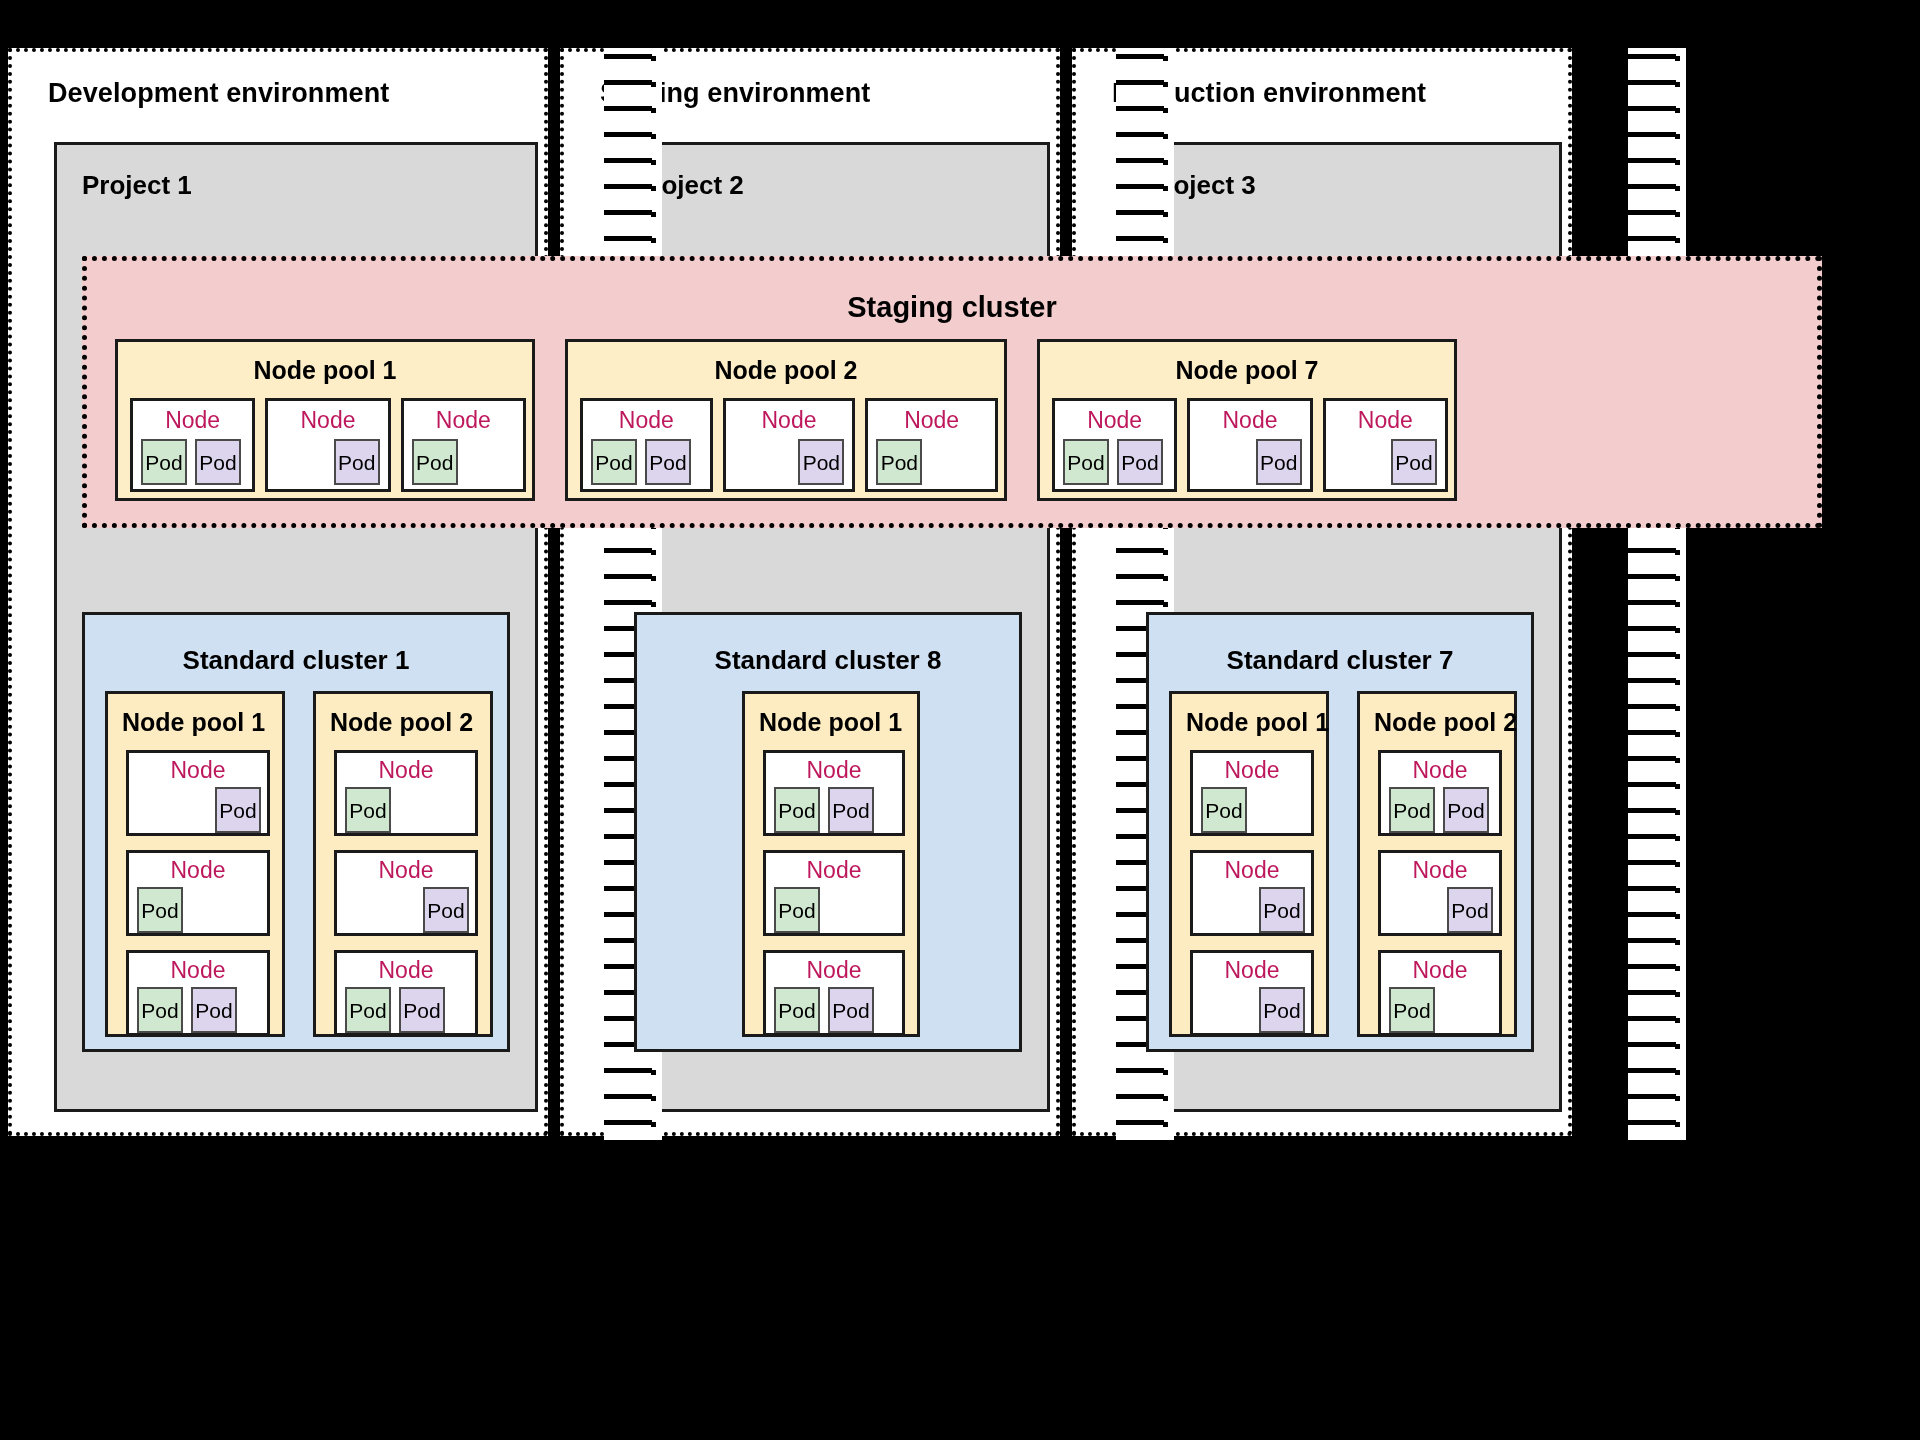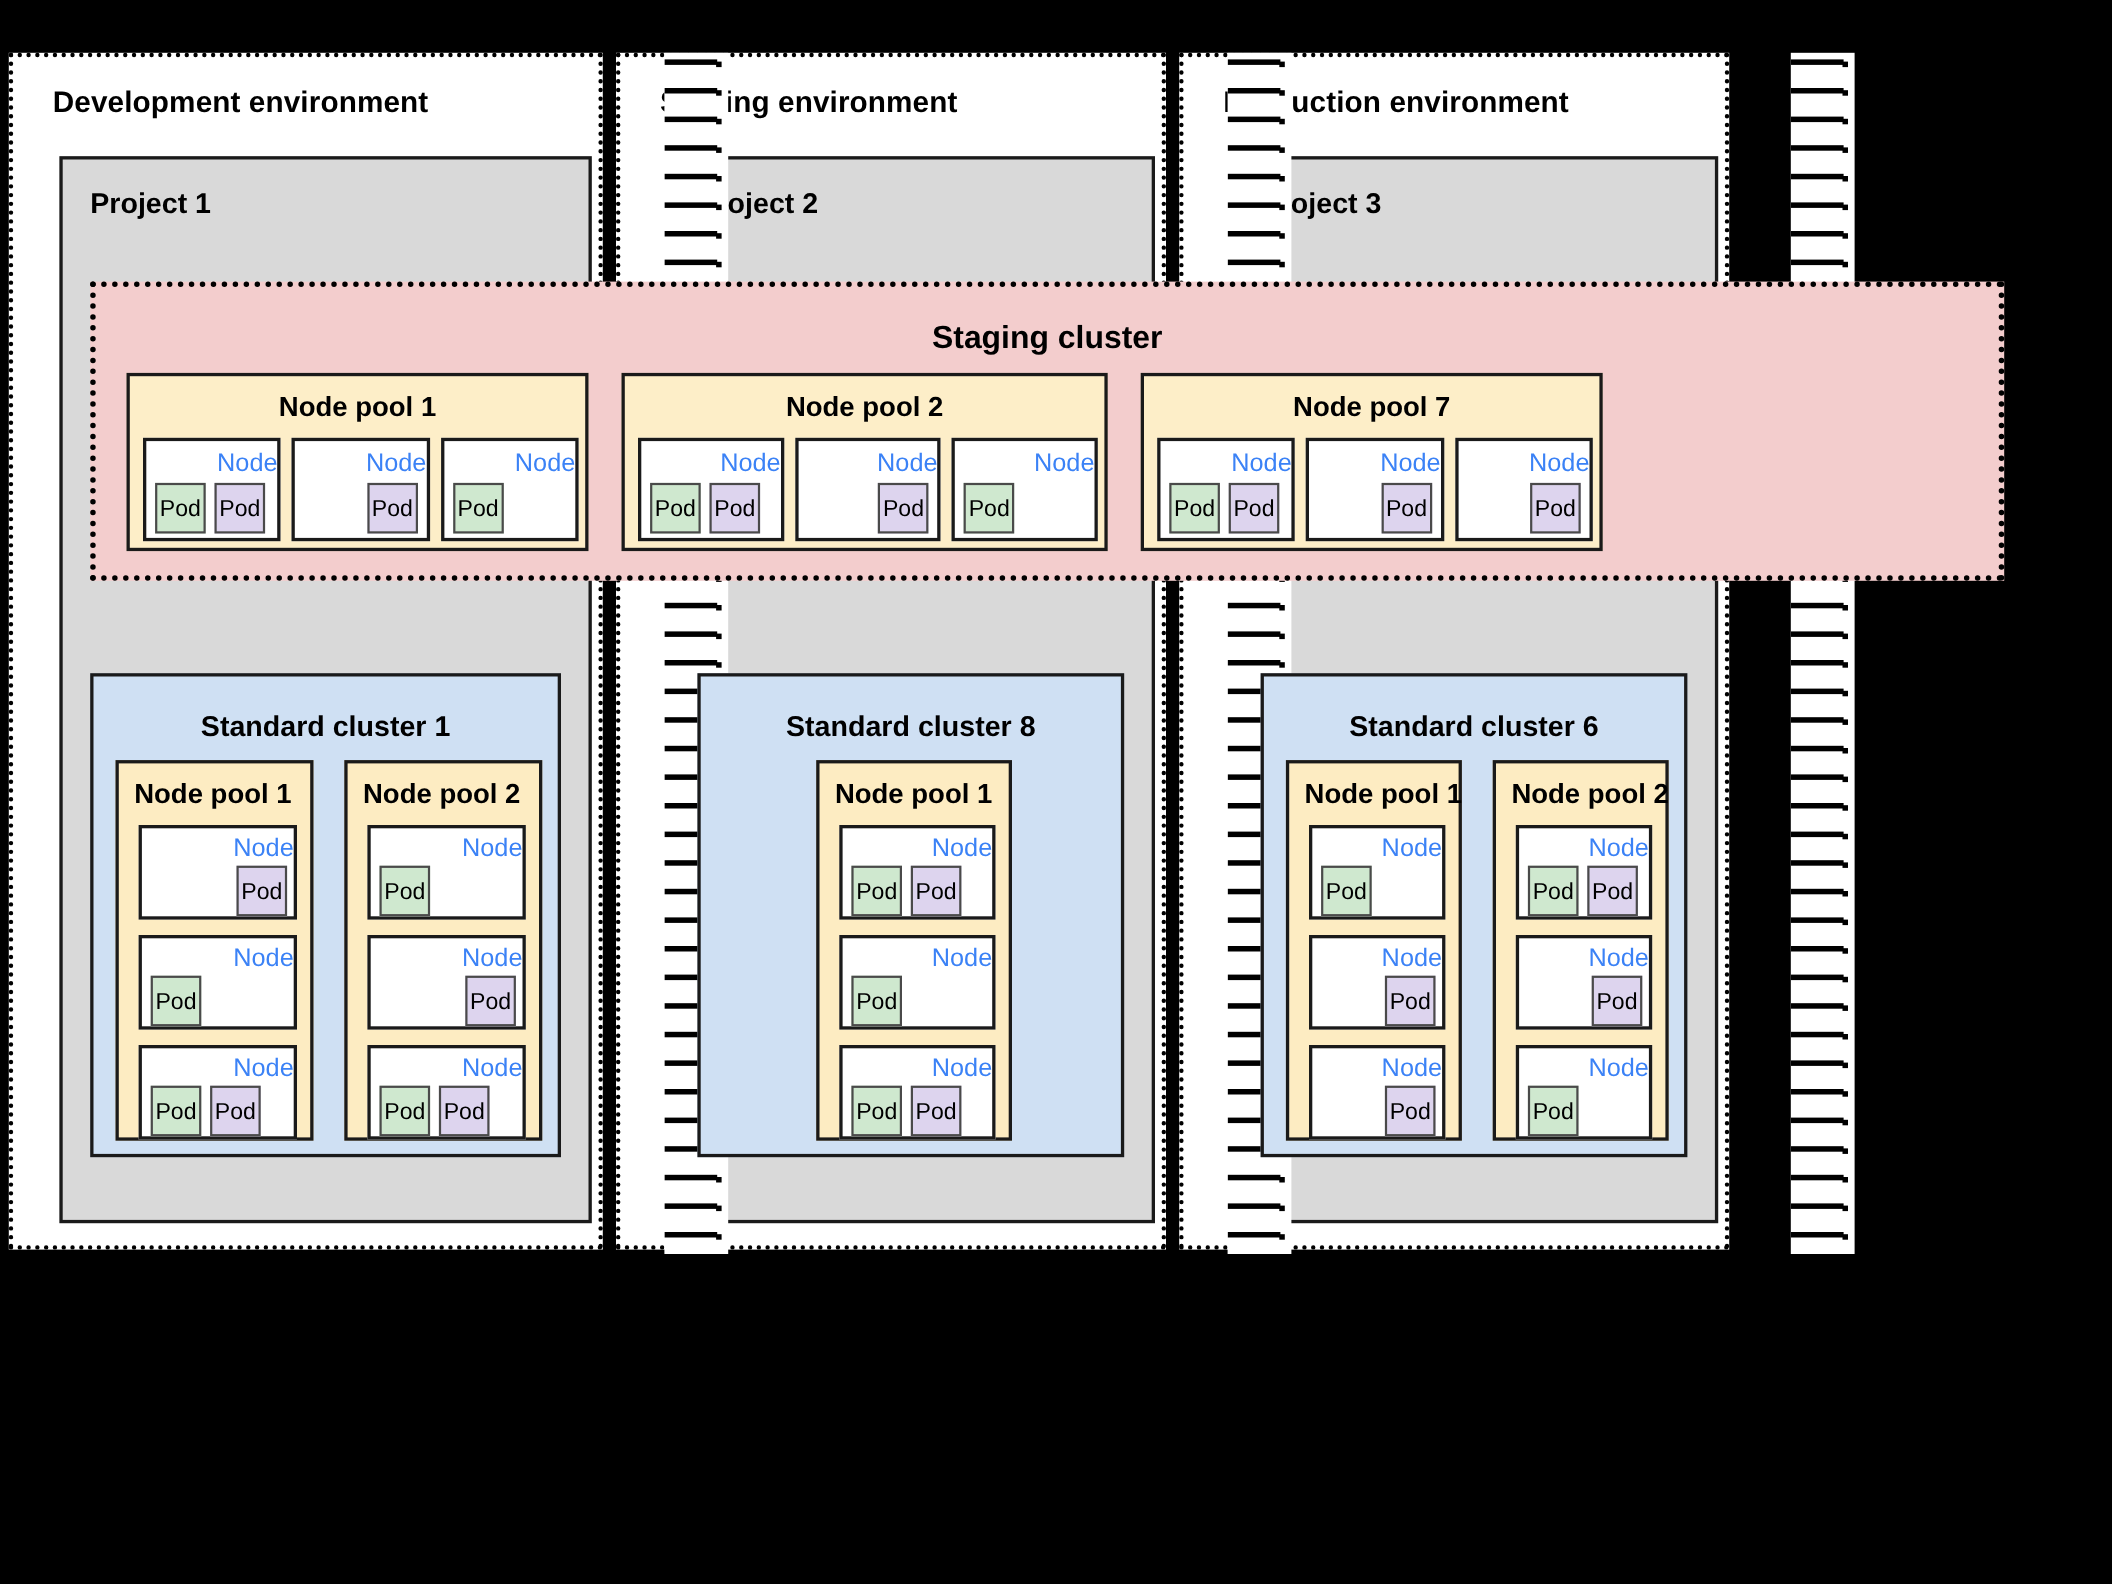--- a/index.html
+++ b/index.html
@@ -91,23 +91,23 @@
 
   
   .node {
     position:absolute;
     background:#fff;
     border:3px solid #1a1a1a;
   }
   .node-title {
     position:absolute;
     width:100%;
-    text-align:right;
+    text-align:center;
     font-size:23px;
-    color:#3b82f6;
+    color:#be185d;
     font-weight:normal;
   }
 
   
   .pods {
     position:absolute;
     display:flex;
     gap:8px;
   }
   .pods.right { justify-content:flex-end; }
@@ -431,21 +431,21 @@
         <div class="node" style="left: 18px; top: 256px; width: 142px; height: 86px;">
           <div class="node-title" style="top: 4px; left: 0px;">Node</div>
           <div class="pods left" style="left: 8px; top: 34px; width: 122px;">
             <div class="pod green" style="width: 46px; height: 46px;">Pod</div>
             <div class="pod purple" style="width: 46px; height: 46px;">Pod</div>
           </div>
         </div>
       </div>
     </div>
     <div class="std-cluster" style="left: 1146px; top: 612px; width: 388px; height: 440px;">
-      <div class="std-cluster-title" style="top: 30px; left: 0px;">Standard cluster 6</div>
+      <div class="std-cluster-title" style="top: 30px; left: 0px;">Standard cluster 7</div>
       <div class="nodepool" style="left: 20px; top: 76px; width: 160px; height: 346px;">
         <div class="nodepool-title left" style="top: 14px; left: 0px;">Node pool 1</div>
         <div class="node" style="left: 18px; top: 56px; width: 124px; height: 86px;">
           <div class="node-title" style="top: 4px; left: 0px;">Node</div>
           <div class="pods left" style="left: 8px; top: 34px; width: 104px;">
             <div class="pod green" style="width: 46px; height: 46px;">Pod</div>
           </div>
         </div>
         <div class="node" style="left: 18px; top: 156px; width: 124px; height: 86px;">
           <div class="node-title" style="top: 4px; left: 0px;">Node</div>

